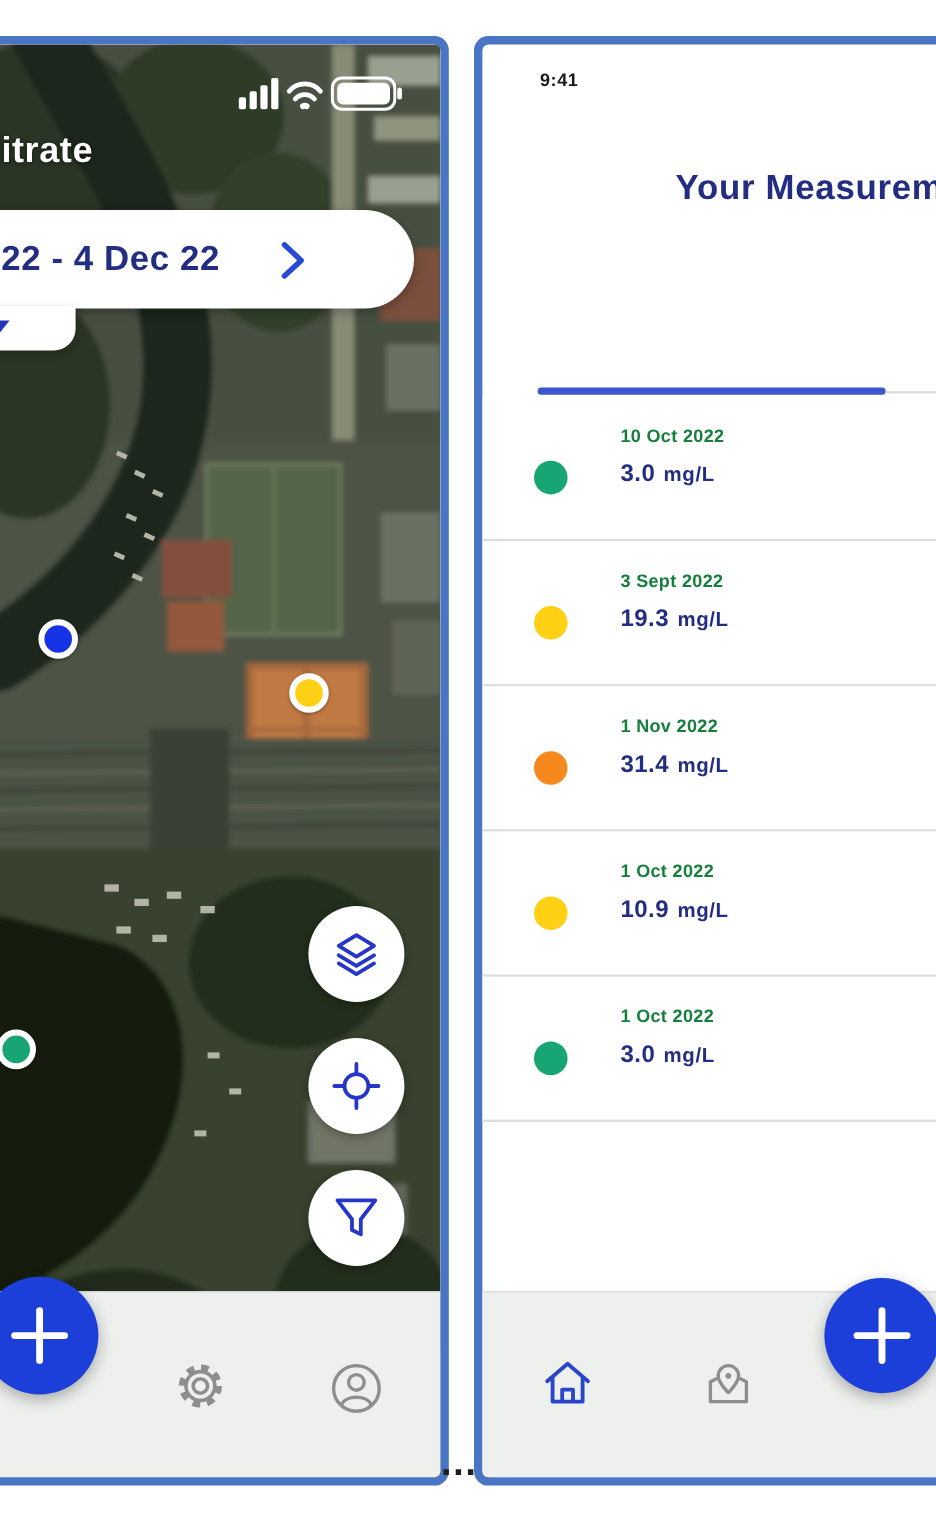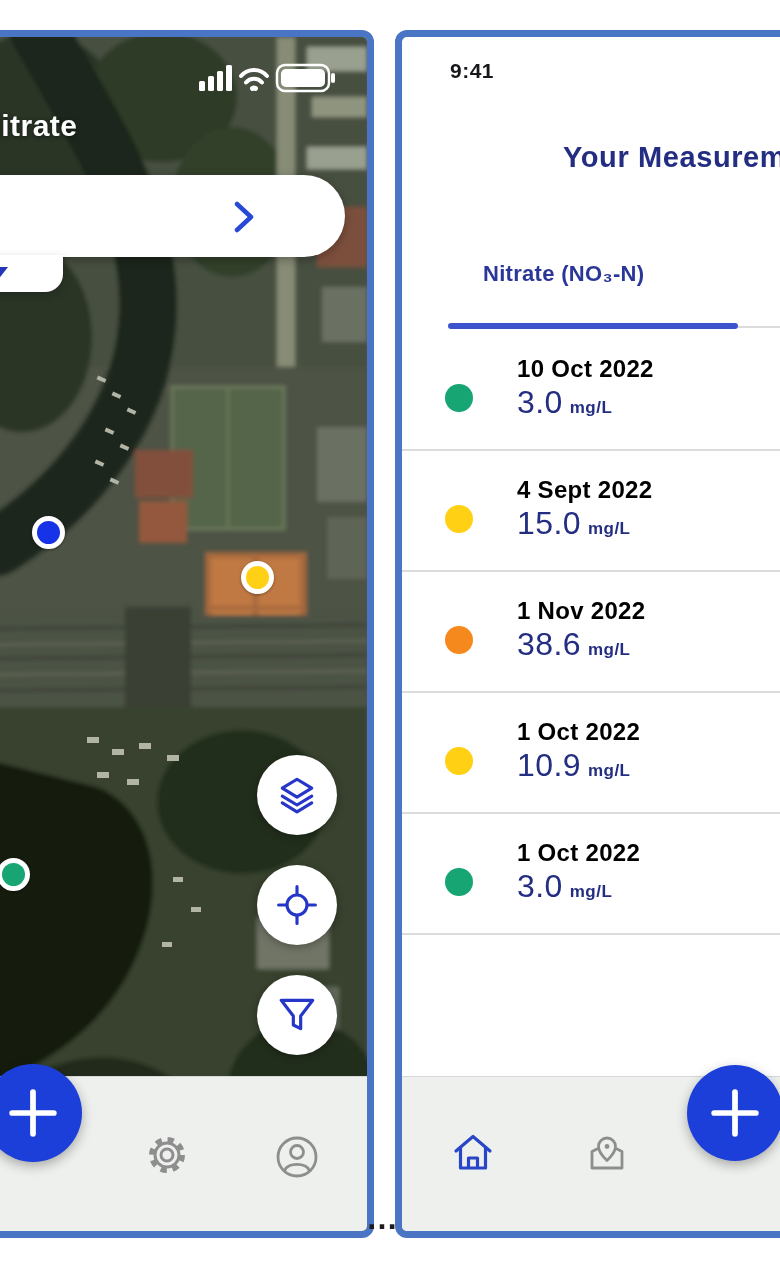--- a/index.html
+++ b/index.html
@@ -57,37 +57,37 @@
   }
   .nav-icon{position:absolute;width:44px;height:44px;}
   #gear-btn{left:168px;top:1096px;} #profile-btn{left:298px;top:1098px;}
   .fab-plus{
     position:absolute;border-radius:50%;background:#1c3fd9;display:flex;align-items:center;
     justify-content:center;box-shadow:0 4px 12px rgba(0,0,0,.3);
   }
   #left-fab{left:7px;top:1027px;width:98px;height:98px;}
 
   
-  .status-time{position:absolute;left:48px;top:22px;font-size:21px;font-weight:bold;color:#16181c;letter-spacing:.5px;}
+  .status-time{position:absolute;left:48px;top:22px;font-size:15px;font-weight:bold;color:#16181c;letter-spacing:.5px;}
   .screen-title{
     position:absolute;left:161px;top:104px;font-size:29px;font-weight:bold;color:#232e83;
     letter-spacing:.6px;white-space:nowrap;
   }
   .tab-label{
     position:absolute;left:81px;top:224px;font-size:22px;font-weight:bold;color:#2b3699;
     letter-spacing:.3px;white-space:nowrap;
   }
   .tab-underline{position:absolute;left:46px;top:286px;width:290px;height:6px;border-radius:3px;background:#3c55cc;}
   .tab-hairline{position:absolute;left:336px;top:289px;width:180px;height:2px;background:#dcdcdc;}
   .meas-list{position:absolute;left:0;top:293px;width:506px;}
   .meas-row{position:relative;height:121px;border-bottom:2px solid #dcdcdc;box-sizing:border-box;background:#fff;}
   .meas-dot{position:absolute;left:43px;top:54px;width:28px;height:28px;border-radius:50%;}
-  .meas-date{position:absolute;left:115px;top:25px;font-size:24px;font-weight:600;color:#000000;letter-spacing:.3px;}
+  .meas-date{position:absolute;left:115px;top:25px;font-size:15px;font-weight:600;color:#15803d;letter-spacing:.3px;}
   .meas-value-line{position:absolute;left:115px;top:54px;color:#232e83;white-space:nowrap;}
-  .meas-value{font-size:32px;font-weight:normal;letter-spacing:.4px;}
+  .meas-value{font-size:20px;font-weight:bold;letter-spacing:.4px;}
   .meas-unit{font-size:17px;font-weight:600;margin-left:7px;letter-spacing:.5px;}
   #home-btn{left:49px;top:1094px;} #mapnav-btn{left:183px;top:1096px;}
   #right-fab{left:285px;top:1028px;width:96px;height:96px;}
 
   .gap-ellipsis{position:absolute;left:366px;top:1200px;font-size:32px;font-weight:bold;color:#1c1c1c;
     letter-spacing:2px;z-index:6;}
 </style>
 </head>
 <body>
 
@@ -176,20 +176,21 @@
     <g>
       <rect x="80" y="4" width="52" height="26" rx="8" fill="none" stroke="#fff" stroke-width="2.5"></rect>
       <rect x="84" y="8" width="44" height="18" rx="5" fill="#fff"></rect>
       <rect x="134" y="12" width="4" height="10" rx="2" fill="#fff"></rect>
     </g>
   </svg>
 
   <div class="map-title">Nitrate</div>
 
   <div class="date-pill">
+    <span class="date-pill-text">22 - 4 Dec 22</span>
     <svg class="pill-chevron" width="24" height="32" viewBox="0 0 24 32">
       <polyline points="4,3 18,16 4,29" fill="none" stroke="#2749d6" stroke-width="4.5" stroke-linecap="round" stroke-linejoin="round"></polyline>
     </svg>
   </div>
 
   <div class="caret-tab">
     <div class="caret-down"></div>
   </div>
 
   <div class="map-marker" id="marker-blue" style="background: rgb(23, 51, 232);"></div>
@@ -239,47 +240,46 @@
     </svg>
   </div>
 </div>
 
 <div class="phone-frame" id="right-frame">
 
   <div class="status-time">9:41</div>
 
   <div class="screen-title">Your Measurements</div>
 
-  <div class="tab-label">Nitrate (NO₃-N)</div>
   <div class="tab-underline"></div>
   <div class="tab-hairline"></div>
 
   <div class="meas-list">
 
     <div class="meas-row">
       <span class="meas-dot" style="background: rgb(23, 166, 115);"></span>
       <div class="meas-date">10 Oct 2022</div>
       <div class="meas-value-line">
         <span class="meas-value">3.0</span><span class="meas-unit">mg/L</span>
       </div>
     </div>
 
     <div class="meas-row">
       <span class="meas-dot" style="background: rgb(255, 208, 19);"></span>
-      <div class="meas-date">4 Sept 2022</div>
-      <div class="meas-value-line">
-        <span class="meas-value">15.0</span><span class="meas-unit">mg/L</span>
+      <div class="meas-date">3 Sept 2022</div>
+      <div class="meas-value-line">
+        <span class="meas-value">19.3</span><span class="meas-unit">mg/L</span>
       </div>
     </div>
 
     <div class="meas-row">
       <span class="meas-dot" style="background: rgb(246, 137, 30);"></span>
       <div class="meas-date">1 Nov 2022</div>
       <div class="meas-value-line">
-        <span class="meas-value">38.6</span><span class="meas-unit">mg/L</span>
+        <span class="meas-value">31.4</span><span class="meas-unit">mg/L</span>
       </div>
     </div>
 
     <div class="meas-row">
       <span class="meas-dot" style="background: rgb(255, 208, 19);"></span>
       <div class="meas-date">1 Oct 2022</div>
       <div class="meas-value-line">
         <span class="meas-value">10.9</span><span class="meas-unit">mg/L</span>
       </div>
     </div>

